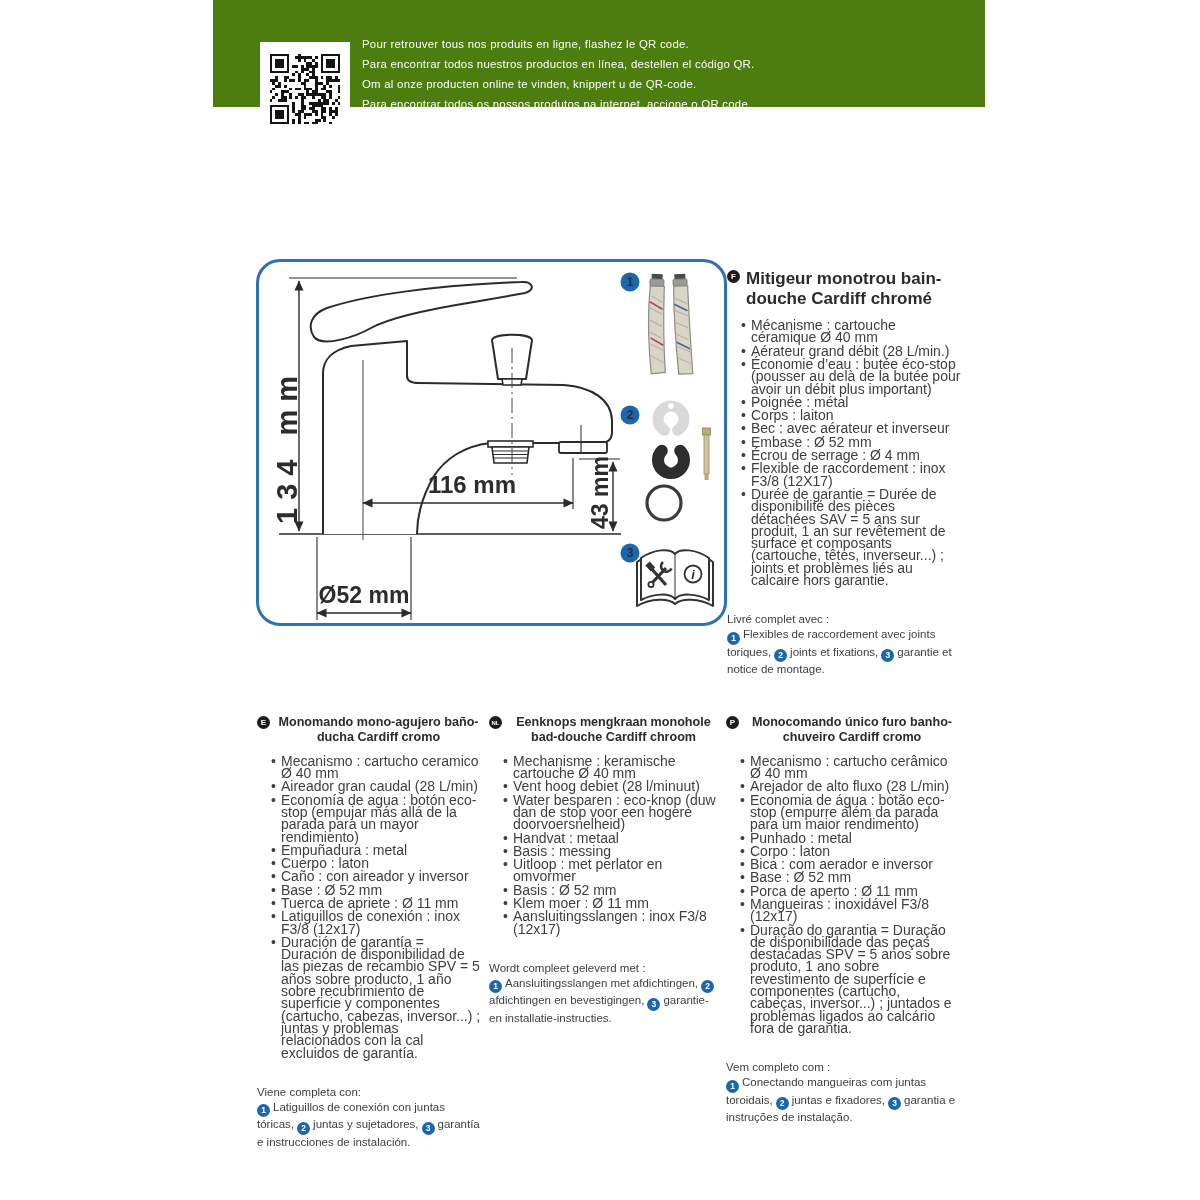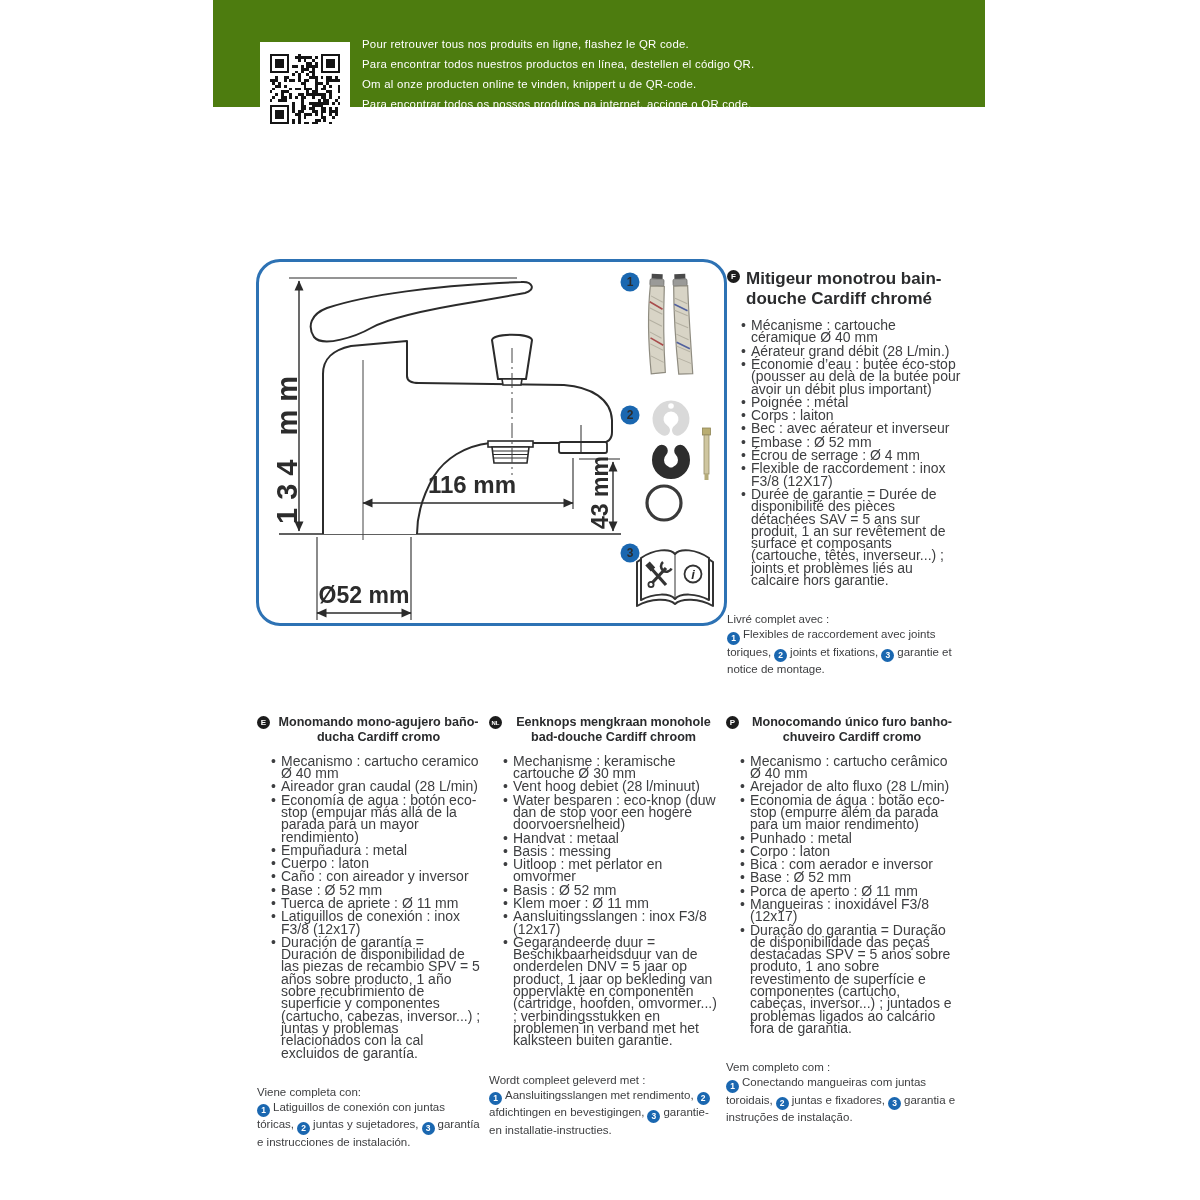--- a/index.html
+++ b/index.html
@@ -506,35 +506,34 @@
     <span class="seg"><span class="nbadge">1</span><span>Latiguillos de conexión con juntas tóricas,</span></span><span class="seg"><span class="nbadge">2</span><span>juntas y sujetadores,</span></span><span class="seg"><span class="nbadge">3</span><span>garantía e instrucciones de instalación.</span></span></p>
   </section>
 
   <section class="sec sec-nl">
     <div class="sec-head">
       <span class="lang-badge small">NL</span>
       <h3 class="sec-title">Eenknops mengkraan monohole bad-douche Cardiff chroom</h3>
     </div>
     <ul class="bullets">
 
-    <li class="bullet">Mechanisme : keramische cartouche Ø 30 mm</li>
+    <li class="bullet">Mechanisme : keramische cartouche Ø 40 mm</li>
         <li class="bullet">Vent hoog debiet (28 l/minuut)</li>
         <li class="bullet">Water besparen : eco-knop (duw dan de stop voor een hogere doorvoersnelheid)</li>
         <li class="bullet">Handvat : metaal</li>
         <li class="bullet">Basis : messing</li>
         <li class="bullet">Uitloop : met perlator en omvormer</li>
         <li class="bullet">Basis : Ø 52 mm</li>
         <li class="bullet">Klem moer : Ø 11 mm</li>
         <li class="bullet">Aansluitingsslangen : inox F3/8 (12x17)</li>
-        <li class="bullet">Gegarandeerde duur = Beschikbaarheidsduur van de onderdelen DNV = 5 jaar op product, 1 jaar op bekleding van oppervlakte en componenten (cartridge, hoofden, omvormer...) ; verbindingsstukken en problemen in verband met het kalksteen buiten garantie.</li>
       </ul>
     <p class="outro-label">Wordt compleet geleverd met :</p>
     <p class="outro">
       
-    <span class="seg"><span class="nbadge">1</span><span>Aansluitingsslangen met rendimento,</span></span><span class="seg"><span class="nbadge">2</span><span>afdichtingen en bevestigingen,</span></span><span class="seg"><span class="nbadge">3</span><span>garantie- en installatie-instructies.</span></span></p>
+    <span class="seg"><span class="nbadge">1</span><span>Aansluitingsslangen met afdichtingen,</span></span><span class="seg"><span class="nbadge">2</span><span>afdichtingen en bevestigingen,</span></span><span class="seg"><span class="nbadge">3</span><span>garantie- en installatie-instructies.</span></span></p>
   </section>
 
   <section class="sec sec-pt">
     <div class="sec-head">
       <span class="lang-badge">P</span>
       <h3 class="sec-title">Monocomando único furo banho-chuveiro Cardiff cromo</h3>
     </div>
     <ul class="bullets">
 
     <li class="bullet">Mecanismo : cartucho cerâmico Ø 40 mm</li>

